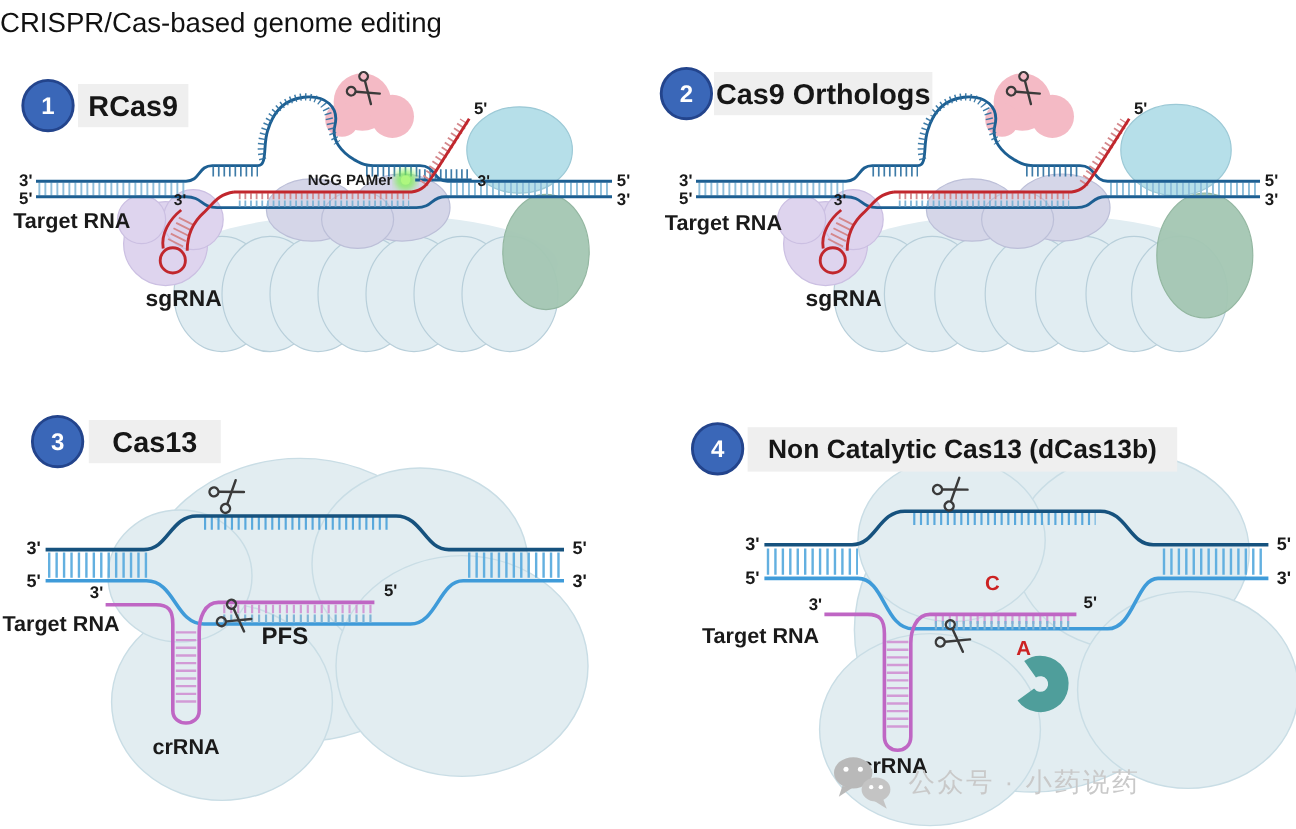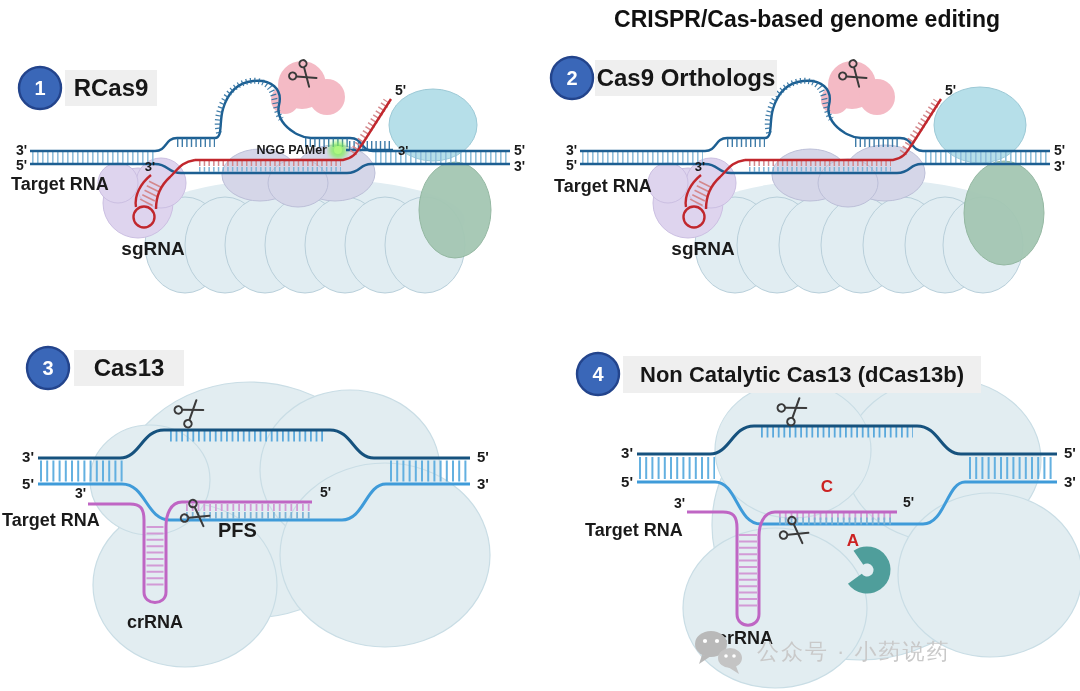--- a/index.html
+++ b/index.html
@@ -1,22 +1,22 @@
 <!DOCTYPE html>
 <html><head>
 <meta charset="utf-8">
 <style>
   html,body{margin:0;padding:0;}
   body{
     width:1080px;height:691px;position:relative;background:#ffffff;
     font-family:"Liberation Sans",sans-serif;overflow:hidden;
   }
   .figure-title{
-    position:absolute;left:0;top:6px;width:1000px;text-align:right;
-    font-size:23px;font-weight:bold;color:#111;
+    position:absolute;left:0;top:6px;width:1000px;text-align:left;
+    font-size:23px;font-weight:normal;color:#111;
   }
   .panel{position:absolute;}
   svg text{font-family:"Liberation Sans",sans-serif;}
   .lbl{font-weight:bold;fill:#1a1a1a;}
   .chip{fill:#efefef;}
   .chiptxt{font-weight:bold;fill:#161616;}
   .badge{fill:#3a67b8;stroke:#23448c;stroke-width:2.4;}
   .badgetxt{font-weight:bold;fill:#ffffff;}
   .strand{stroke:#1d5f92;stroke-width:2.4;fill:none;}
   .rung{stroke:#8fbfdb;fill:none;}

